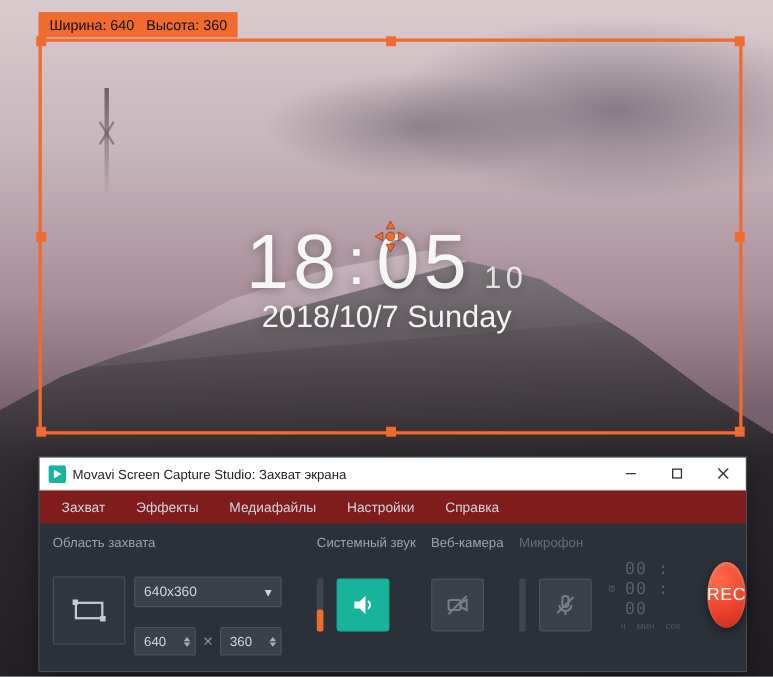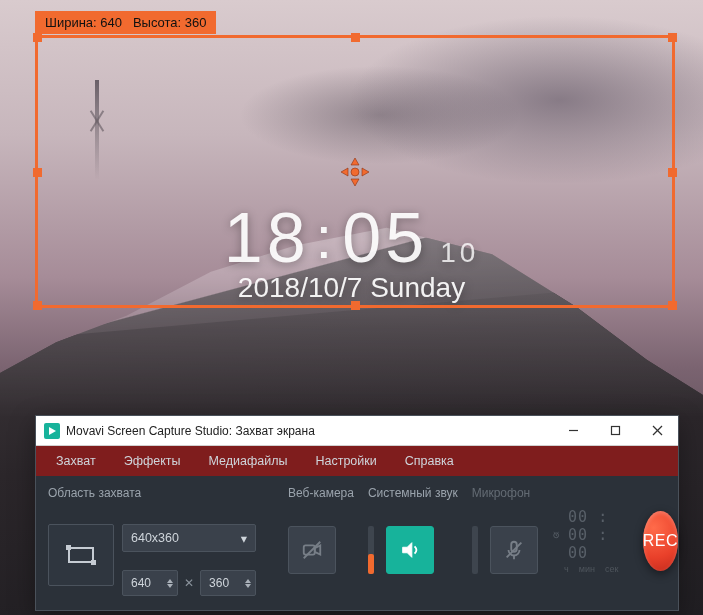--- a/index.html
+++ b/index.html
@@ -48,21 +48,21 @@
     font-weight: 300;
   }
   .clock .time { font-size: 70px; letter-spacing: 4px; display:flex; justify-content:center; align-items:baseline; gap:6px;}
   .clock .time .sec { font-size: 28px; opacity:0.85; margin-left:6px;}
   .clock .time .colon { font-size: 60px; position:relative; top:-4px;}
   .clock .date { font-size: 28px; margin-top:-6px;}
 
   
   .capture-frame {
     position: absolute;
-    left: 35px; top: 35px; width: 640px; height: 273px;
+    left: 35px; top: 35px; width: 640px; height: 360px;
     border: 3px solid #f16a2f;
     pointer-events: none;
   }
   .capture-frame .handle {
     position: absolute; width: 9px; height: 9px; background: #f16a2f;
   }
   .capture-frame .h-tl{top:-5px;left:-5px;} .capture-frame .h-tr{top:-5px;right:-5px;}
   .capture-frame .h-bl{bottom:-5px;left:-5px;} .capture-frame .h-br{bottom:-5px;right:-5px;}
   .capture-frame .h-t{top:-5px;left:calc(50% - 4px);} .capture-frame .h-b{bottom:-5px;left:calc(50% - 4px);}
   .capture-frame .h-l{left:-5px;top:calc(50% - 4px);} .capture-frame .h-r{right:-5px;top:calc(50% - 4px);}
@@ -265,42 +265,42 @@
                 </div>
             </div>
           </div>
         </div>
       </div>
     </div>
 
     <div class="divider"></div>
 
     <div class="col toggle-col">
+      <div class="section-label">Системный звук</div>
+      <div class="toggle-row">
+        <div class="level-bar lb-sys">
+            <div class="fill"></div>
+          </div>
+        <div class="sq-toggle active">
+          <svg viewBox="0 0 24 24">
+              <polygon points="4,9 9,9 14,4 14,20 9,15 4,15"></polygon>
+              <path d="M17 8 Q21 12 17 16" fill="none" stroke-width="2"></path>
+            </svg>
+        </div>
+      </div>
+    </div>
+
+    <div class="col toggle-col">
       <div class="section-label">Веб-камера</div>
       <div class="sq-toggle dim">
         <svg viewBox="0 0 24 24">
             <rect x="3" y="7" width="12" height="10" rx="2" fill="none" stroke-width="2"></rect>
             <polygon points="15,10 21,7 21,17 15,14" fill="none" stroke-width="2"></polygon>
             <line x1="3" y1="21" x2="21" y2="3" stroke-width="2"></line>
           </svg>
-      </div>
-    </div>
-
-    <div class="col toggle-col">
-      <div class="section-label">Системный звук</div>
-      <div class="toggle-row">
-        <div class="level-bar lb-sys">
-            <div class="fill"></div>
-          </div>
-        <div class="sq-toggle active">
-          <svg viewBox="0 0 24 24">
-              <polygon points="4,9 9,9 14,4 14,20 9,15 4,15"></polygon>
-              <path d="M17 8 Q21 12 17 16" fill="none" stroke-width="2"></path>
-            </svg>
-        </div>
       </div>
     </div>
 
     <div class="col toggle-col mic-col">
       <div class="section-label">Микрофон</div>
       <div class="toggle-row">
         <div class="level-bar">
             <div class="fill" style="height:0"></div>
           </div>
         <div class="sq-toggle dim">

